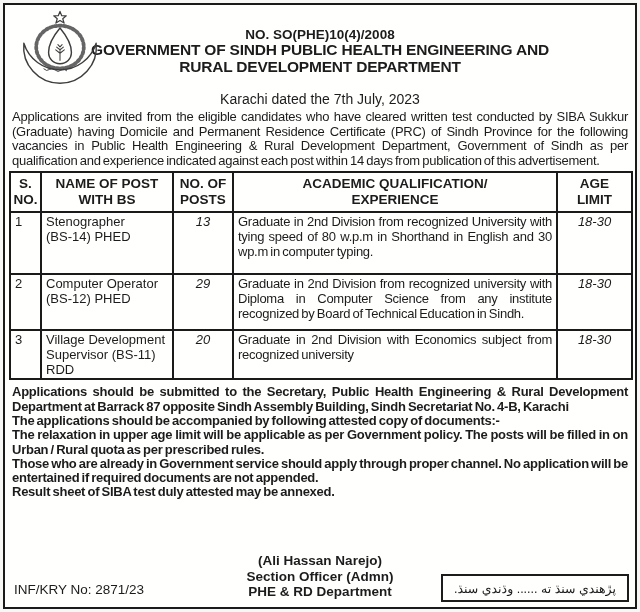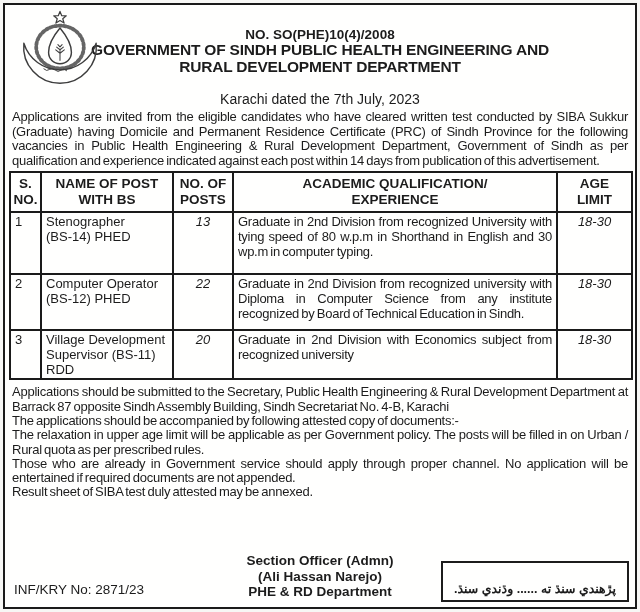--- a/index.html
+++ b/index.html
@@ -44,30 +44,30 @@
   .positions tr.r1 { height:62px; }
   .positions tr.r2 { height:56px; }
   .positions tr.r3 { height:33px; }
   td.post { white-space:pre-line; }
   td.qual { text-align:justify; letter-spacing:-0.25px; word-spacing:-1.1px; }
   td.center { text-align:center;font-style:italic; }
   .notes {
     margin:5px 7px 0; font-size:13px; line-height:14.3px; text-align:justify;
     letter-spacing:-0.25px; word-spacing:-1.1px;
   }
-  .notes p { margin:0; }
+  .notes p { margin:0;font-weight:bold; }
   .footer { position:absolute; left:0; right:0; bottom:2px; height:52px; }
   .signature {
     position:absolute; left:0; right:0; top:0; text-align:center;
     font-weight:bold; font-size:13.5px; line-height:15.5px;
   }
   .infno { position:absolute; left:9px; bottom:8px; font-size:13.5px; }
   .slogan-box {
     position:absolute; right:6px; bottom:3px; border:2px solid #1c1c1c;
-    padding:18px 11px 4px; font-size:12.5px; font-weight:bold; direction:rtl;
+    padding:5px 11px 4px; font-size:12.5px; font-weight:normal; direction:rtl;
     background:#fffffe;
   }
 </style>
 </head>
 <body>
 
 <div class="ad">
 
   <div class="emblem">
     <svg viewBox="0 0 90 82" width="86" height="78" xmlns="http://www.w3.org/2000/svg">
@@ -120,21 +120,21 @@
         <td class="post">Stenographer
 (BS-14) PHED</td>
         <td class="center">13</td>
         <td class="qual">Graduate in 2nd Division from recognized University with tying speed of 80 w.p.m in Shorthand in English and 30 wp.m in computer typing.</td>
         <td class="center">18-30</td>
       </tr>
       <tr class="r2">
         <td>2</td>
         <td class="post">Computer Operator
 (BS-12) PHED</td>
-        <td class="center">22</td>
+        <td class="center">29</td>
         <td class="qual">Graduate in 2nd Division from recognized university with Diploma in Computer Science from any institute recognized by Board of Technical Education in Sindh.</td>
         <td class="center">18-30</td>
       </tr>
       <tr class="r3">
         <td>3</td>
         <td class="post">Village Development
 Supervisor (BS-11) RDD</td>
         <td class="center">20</td>
         <td class="qual">Graduate in 2nd Division with Economics subject from recognized university</td>
         <td class="center">18-30</td>
@@ -145,22 +145,22 @@
   <div class="notes">
     <p>Applications should be submitted to the Secretary, Public Health Engineering &amp; Rural Development Department at Barrack 87 opposite Sindh Assembly Building, Sindh Secretariat No. 4-B, Karachi</p>
     <p>The applications should be accompanied by following attested copy of documents:-</p>
     <p>The relaxation in upper age limit will be applicable as per Government policy. The posts will be filled in on Urban / Rural quota as per prescribed rules.</p>
     <p>Those who are already in Government service should apply through proper channel. No application will be entertained if required documents are not appended.</p>
     <p>Result sheet of SIBA test duly attested may be annexed.</p>
   </div>
 
   <div class="footer">
     <div class="signature">
+      <div>(Ali Hassan Narejo)</div>
       <div>Section Officer (Admn)</div>
-      <div>(Ali Hassan Narejo)</div>
       <div>PHE &amp; RD Department</div>
     </div>
     <div class="infno">INF/KRY No: 2871/23</div>
     <div class="slogan-box">
       <span dir="rtl">پڙهندي سنڌ ته ...... وڌندي سنڌ.</span>
     </div>
   </div>
 
 </div>
 

